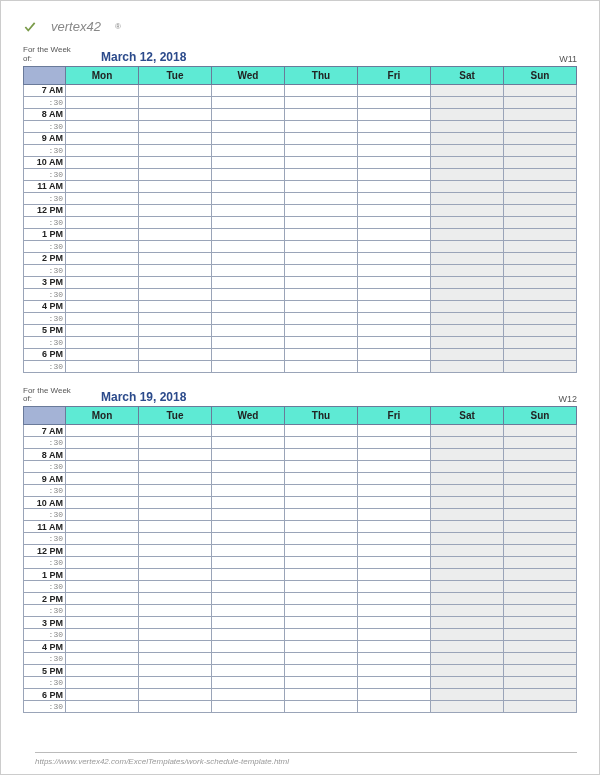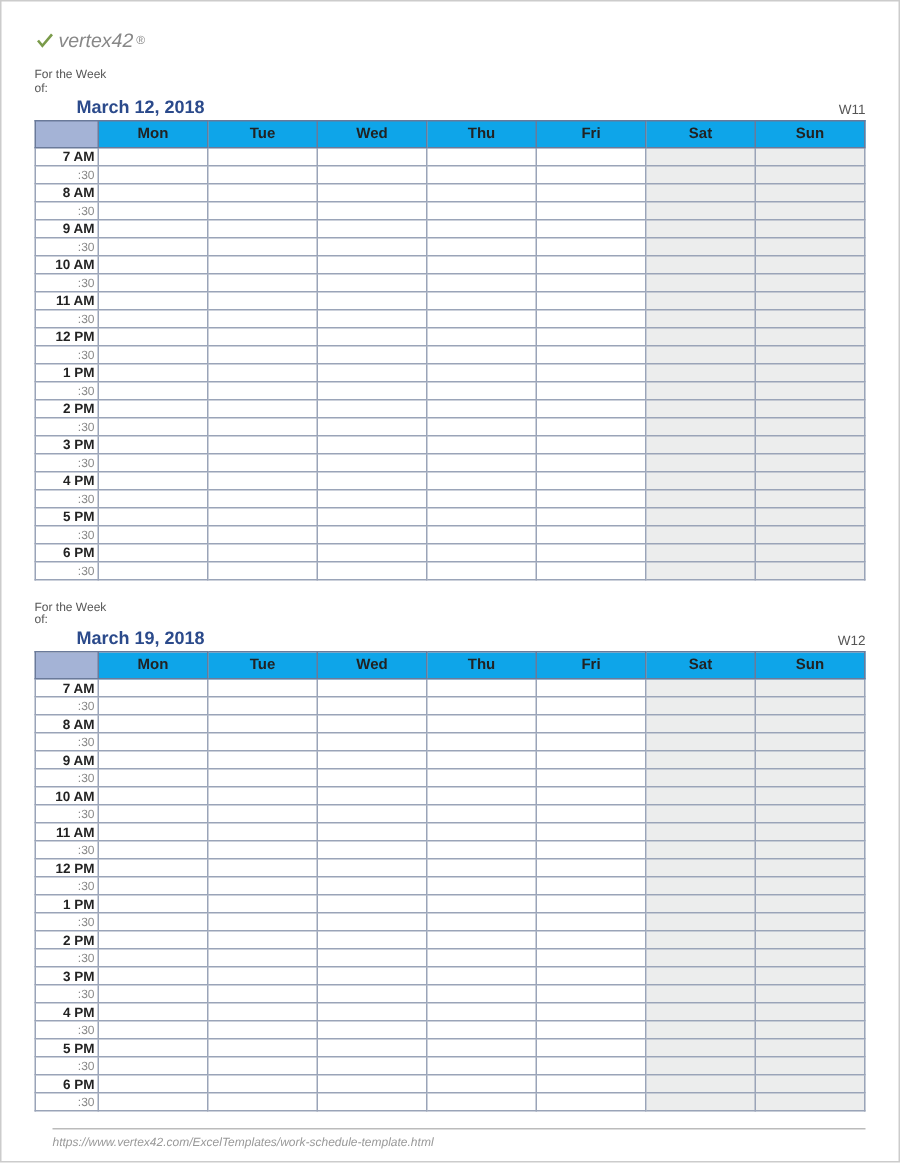--- a/index.html
+++ b/index.html
@@ -22,33 +22,33 @@
     color: #2b4a8b;
     font-size: 20px;
     font-weight: normal;
   }
   .brand {
     color: #888;
     font-size: 13px;
     font-style: italic;
     display: flex;
     align-items: center;
-    gap: 2px;
+    gap: 14px;
   }
   .brand-tm { font-size: 8px; vertical-align: super; font-style: normal;}
   .brand svg { width: 14px; height: 14px; }
 
   .week-block { margin-bottom: 14px; }
   .week-header {
     display: flex;
+    align-items: flex-end;
     font-size: 9px;
     color: #666;
     margin-bottom: 2px;
     position: relative;
-    flex-direction: column;
   }
   .week-of-label { width: 50px; line-height: 1.1; font-size: 8px; color: #555;}
   .week-date {
     color: #2b4a8b;
     font-weight: bold;
     font-size: 12px;
     padding-left: 28px;
   }
   .week-num {
     position: absolute;
@@ -58,21 +58,21 @@
     color: #555;
   }
 
   table.schedule {
     width: 100%;
     border-collapse: collapse;
     table-layout: fixed;
     font-size: 9px;
   }
   table.schedule th {
-    background: #0ea5e9;
+    background: #5eead4;
     border: 1px solid #6a7a9a;
     font-weight: bold;
     color: #222;
     padding: 3px 0;
     font-size: 10px;
   }
   table.schedule th.time-col { width: 42px; background:#a4b3d6;}
   table.schedule td {
     border: 1px solid #9aa4b8;
     height: 12px;
@@ -84,20 +84,21 @@
     font-weight: bold;
     font-size: 9px;
     background: #fff;
     border-right: 1px solid #9aa4b8;
     color: #222;
   }
   table.schedule td.time-label.half {
     font-weight: normal;
     font-size: 8px;
     color: #888;
+    font-family: Liberation Mono, monospace;
   }
   table.schedule td.weekend { background: #eceded; }
   table.schedule td.day { background: #fff; }
 
   .footer {
     position: absolute;
     bottom: 8px;
     left: 34px;
     right: 22px;
     border-top: 1px solid #bbb;

